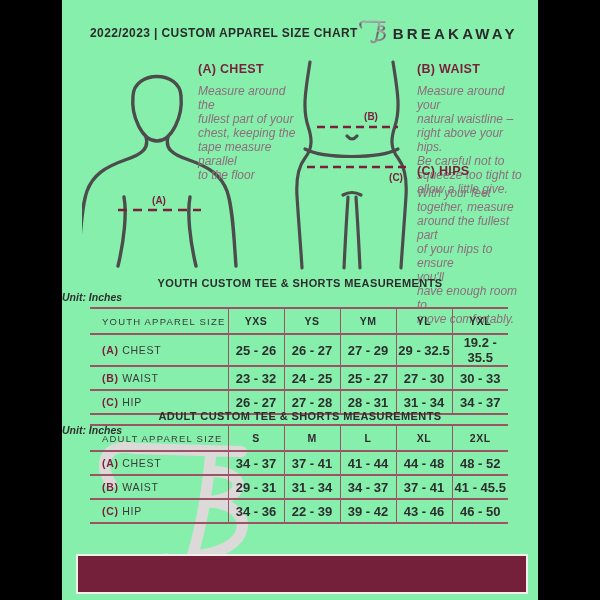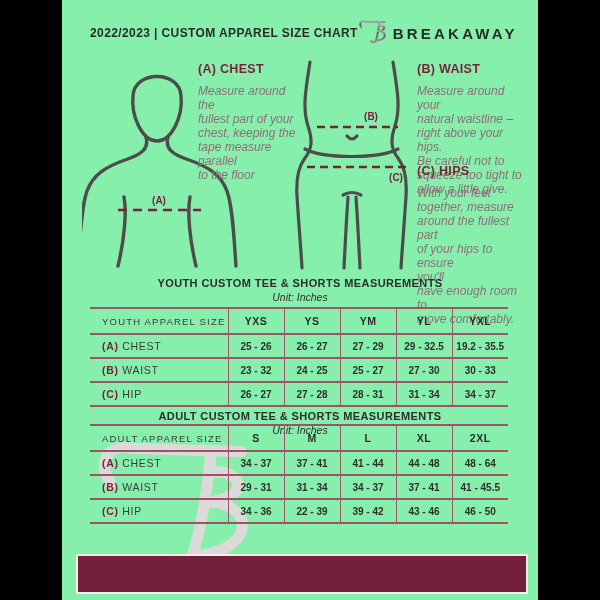--- a/index.html
+++ b/index.html
@@ -39,22 +39,22 @@
   .guide-body {
     margin-top:8px; font-size:12px; font-style:italic; color:#8d6e7b;
     line-height:14px; white-space:pre-line;
   }
   
   .section-title {
     position:absolute; left:0; width:476px; text-align:center;
     font-size:11px; font-weight:bold; color:#2d2d2d; letter-spacing:.4px; z-index:1;
   }
   .section-unit {
-    position:absolute; left:0; width:476px; text-align:center;
-    font-size:10.5px; font-style:italic; color:#2f2f2f; z-index:1;
+    position:absolute; left:0; width:476px; text-align:left;
+    font-size:10.5px; font-style:italic; color:#2f2f2f; z-index:1;font-weight:bold;
   }
   .youth-title { top:277px; } .youth-unit { top:291px; }
   .adult-title { top:410px; } .adult-unit { top:424px; }
   
   .size-table {
     position:absolute; left:28px; width:418px; border-collapse:collapse;
     table-layout:fixed; z-index:1; background:transparent;
   }
   .youth-table { top:307px; }
   .adult-table { top:424px; }
@@ -68,21 +68,21 @@
   .th-label {
     text-align:left; padding-left:12px !important;
     font-size:9.5px; font-weight:normal; letter-spacing:1.2px; color:#3a3a3a;
   }
   .th-size { font-size:10.5px; font-weight:bold; color:#2d2d2d; letter-spacing:.5px; }
   .td-label {
     text-align:left; padding-left:12px !important;
     font-size:10.5px; color:#3a3a3a; letter-spacing:.7px;
   }
   .td-label .prefix { font-weight:bold; color:#7b1f3c; }
-  .td-val { font-size:10px; font-weight:bold; color:#2e2e2e; }
+  .td-val { font-size:13px; font-weight:bold; color:#2e2e2e; }
   
   .watermark { position:absolute; left:30px; top:432px; z-index:0; }
   .footer-bar {
     position:absolute; left:14px; top:554px; width:452px; height:40px;
     background:#74203a; border:2px solid #f0efee; box-sizing:border-box; z-index:2;
   }
   svg text.marker { font-family:"Liberation Sans", sans-serif; font-size:10px; font-weight:bold; fill:#7b1f3c; }
 </style>
 </head>
 <body>
@@ -253,21 +253,21 @@
           <th class="th-size c-val">2XL</th>
         </tr>
       </thead>
       <tbody>
         <tr>
           <td class="td-label"><span class="prefix">(A)</span> CHEST</td>
           <td class="td-val c-val">34 - 37</td>
           <td class="td-val c-val">37 - 41</td>
           <td class="td-val c-val">41 - 44</td>
           <td class="td-val c-val">44 - 48</td>
-          <td class="td-val c-val">48 - 64</td>
+          <td class="td-val c-val">48 - 52</td>
         </tr>
         <tr>
           <td class="td-label"><span class="prefix">(B)</span> WAIST</td>
           <td class="td-val c-val">29 - 31</td>
           <td class="td-val c-val">31 - 34</td>
           <td class="td-val c-val">34 - 37</td>
           <td class="td-val c-val">37 - 41</td>
           <td class="td-val c-val">41 - 45.5</td>
         </tr>
         <tr>

